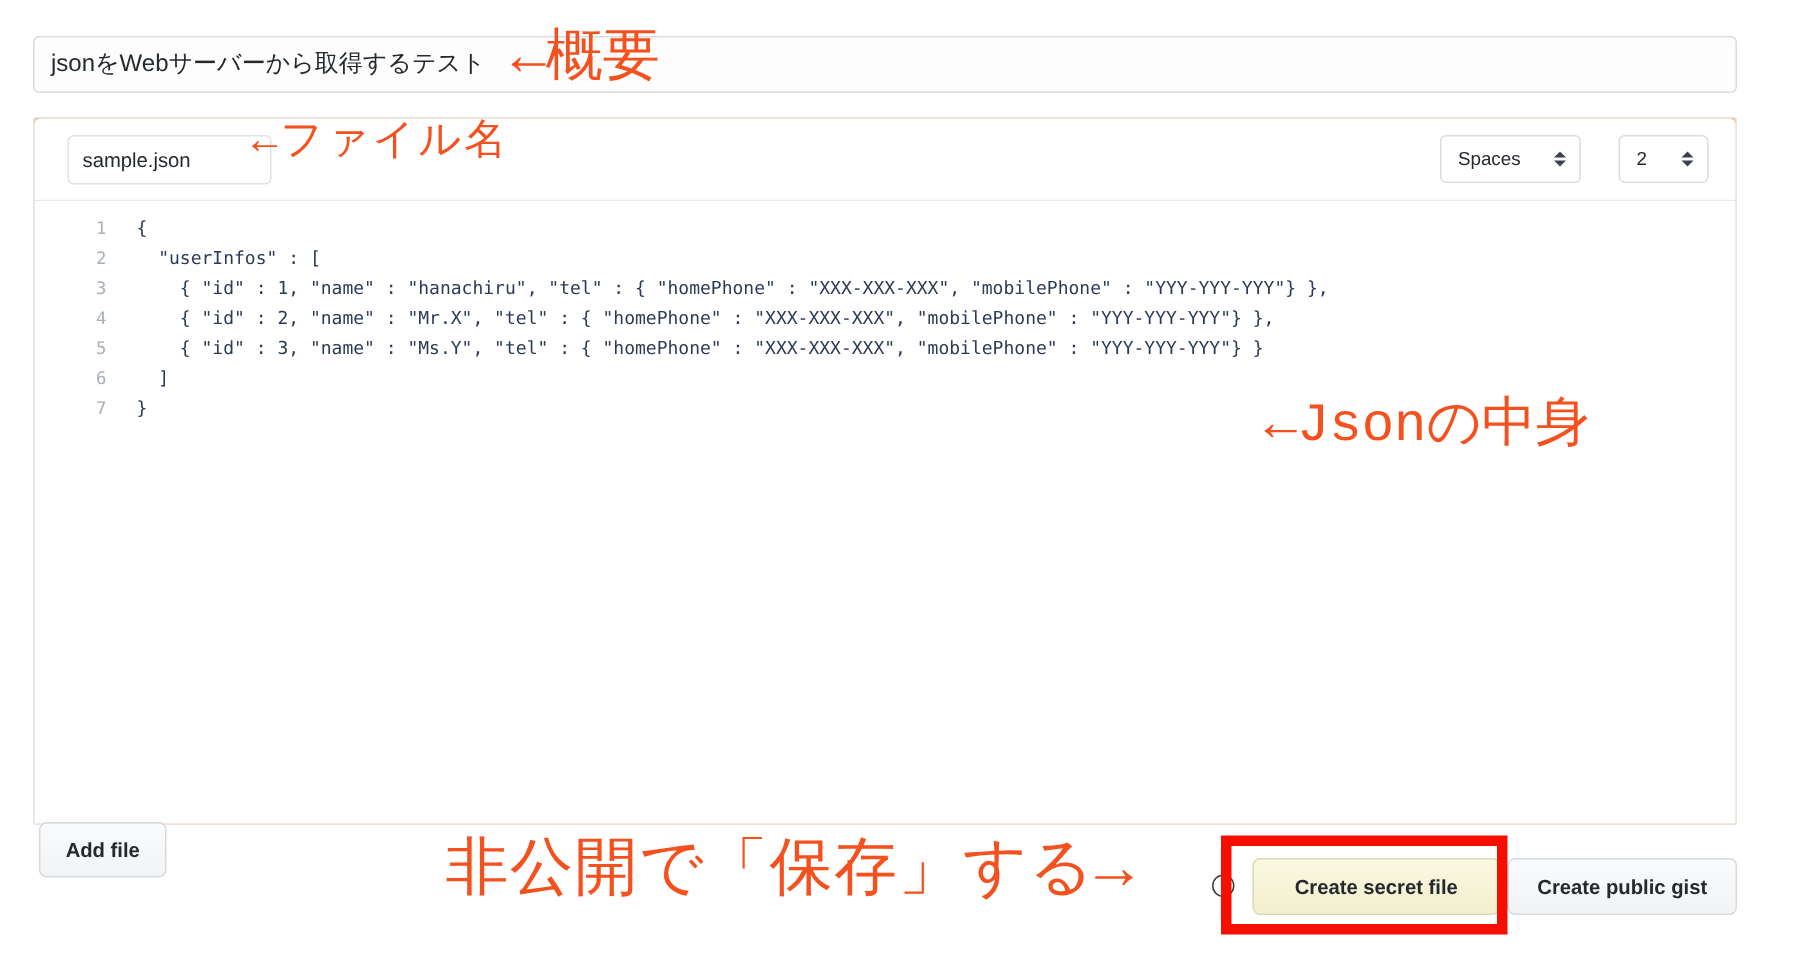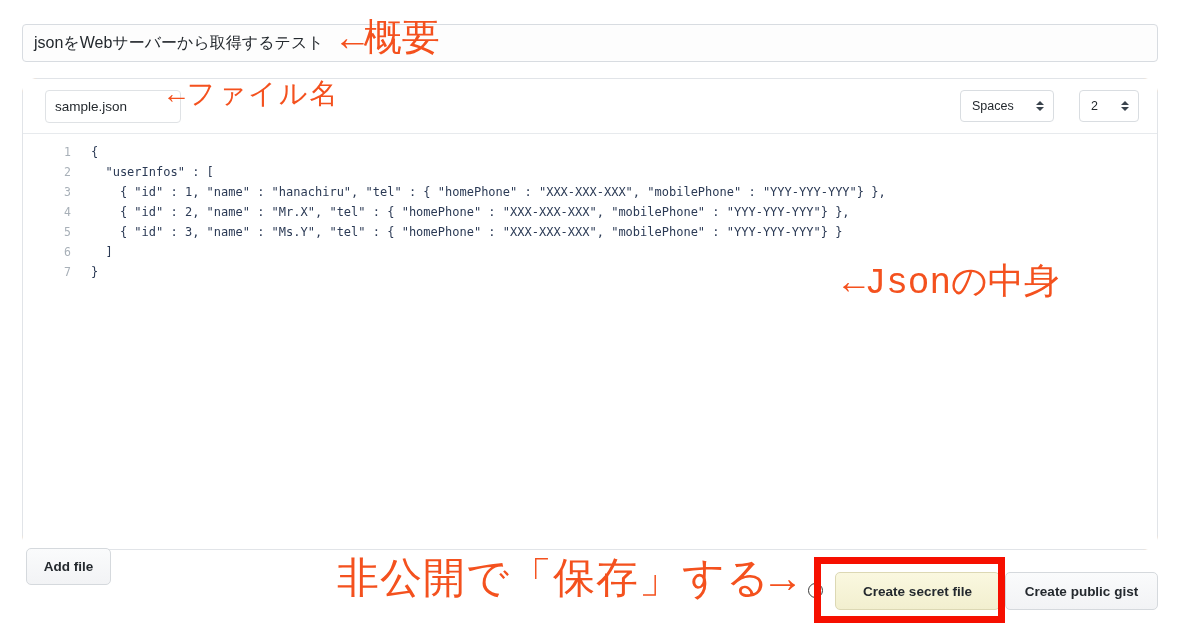--- a/index.html
+++ b/index.html
@@ -37,21 +37,21 @@
 
   
   .file-box {
     position: absolute;
     left: 22px;
     top: 78px;
     width: 1136px;
     height: 472px;
     box-sizing: border-box;
     border: 1px solid #e1e4e8;
-    border-radius: 15px;
+    border-radius: 2px;
     background: #fdba74;
   }
   .file-header {
     position: relative;
     height: 55px;
     box-sizing: border-box;
     border-bottom: 1px solid #e7eaed;
     background: #ffffff;
     border-radius: 4px 4px 0 0;
   }
@@ -218,21 +218,21 @@
   .anno {
     position: absolute;
     color: #f4511e;
     font-family: Liberation Mono, monospace;
     white-space: nowrap;
     line-height: 1;
   }
   .anno-overview { left: 341px; top: 21px;  font-size: 38px; }
   .anno-filename { left: 168px; top: 82px;  font-size: 28px; letter-spacing: 2px; }
   .anno-json     { left: 843px; top: 266px; font-size: 36px; }
-  .anno-save     { left: 297px; top: 560px; font-size: 42px; letter-spacing: 1px; margin-left: 40px; }
+  .anno-save     { left: 297px; top: 560px; font-size: 42px; letter-spacing: 1px; }
 </style>
 </head>
 <body>
 
 <div class="desc-input">
   <span>jsonをWebサーバーから取得するテスト</span>
 </div>
 
 <div class="file-box">
 

